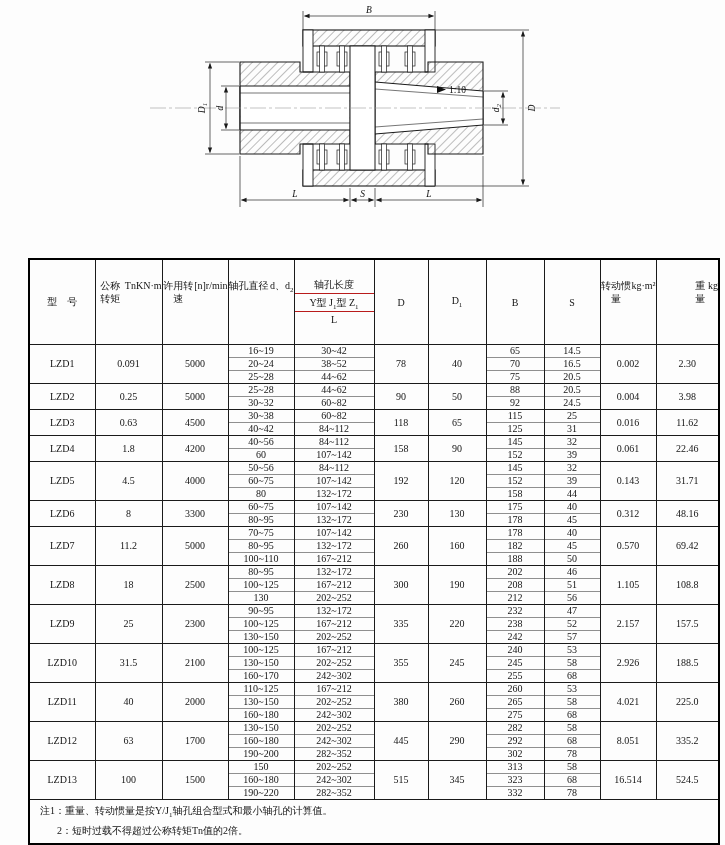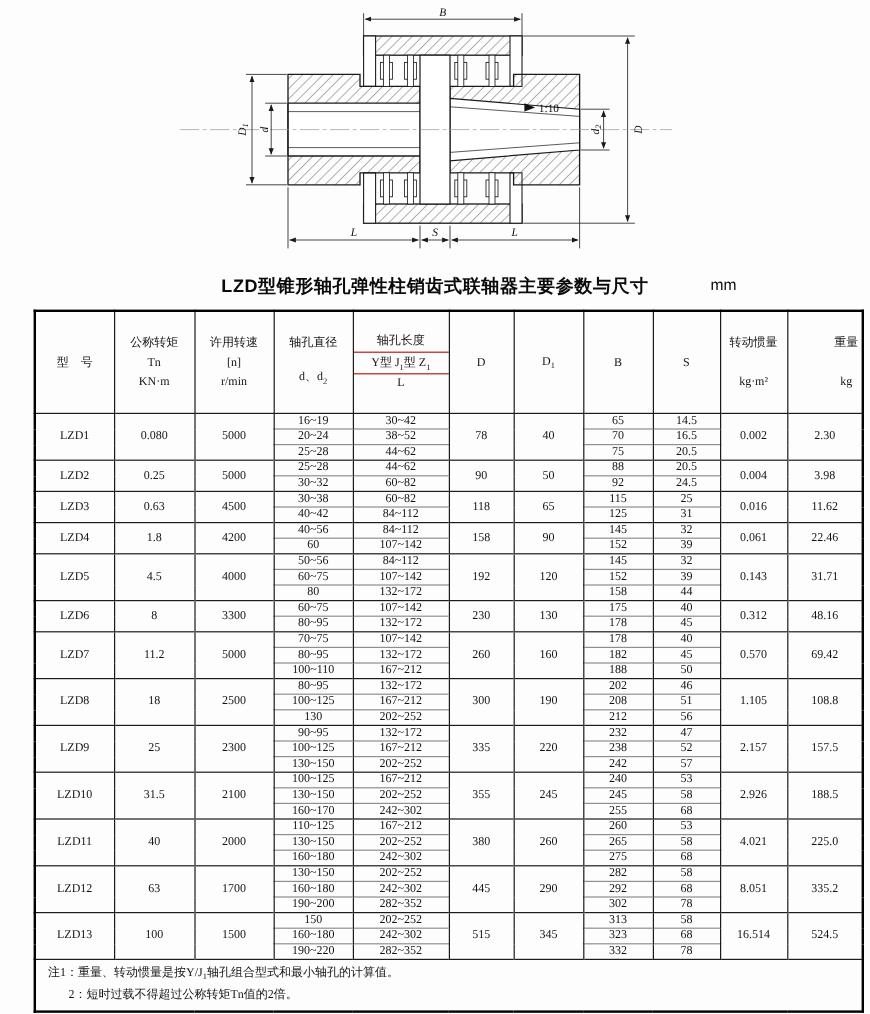--- a/index.html
+++ b/index.html
@@ -26,21 +26,21 @@
     border-collapse:collapse; table-layout:fixed;
     border:2px solid #000;
   }
   .params th, .params td {
     border:1px solid #1b1b1b; padding:0; text-align:center;
     font-size:10px; font-weight:normal; color:#141414;
   }
   .params td { border-bottom:none; height:12px; line-height:12px; }
   .params td.subline { border-top:1px solid #8f8f8f; }
   .params thead th { height:52px; vertical-align:middle; }
-  .stk { display:flex; flex-direction:column; justify-content:space-between; height:46px; padding:19px 0; }
+  .stk { display:flex; flex-direction:row; justify-content:space-between; height:46px; padding:19px 0; }
   .stk div { line-height:13px; }
   .nopad { vertical-align:top; }
   .len-top, .len-mid { height:17px; line-height:17px; border-bottom:1px solid #b91c1c; }
   .len-bot { height:16px; line-height:16px; }
   sub { font-size:7px; }
   tfoot td.notes {
     text-align:left; padding:3px 14px 5px 10px; height:auto; line-height:15px;
     border-top:1px solid #1b1b1b;
   }
   .note-line { white-space:nowrap; }
@@ -140,24 +140,20 @@
       <text text-anchor="middle" transform="rotate(-90 202 108)"><tspan x="202" y="111">D</tspan><tspan dy="2" font-size="7">1</tspan></text>
       <text x="220" y="111" text-anchor="middle" transform="rotate(-90 220 108)">d</text>
       <text x="295" y="197" text-anchor="middle">L</text>
       <text x="362.5" y="197" text-anchor="middle">S</text>
       <text x="429" y="197" text-anchor="middle">L</text>
       <polygon points="437,86 446,89.5 437,93" fill="#111111"></polygon>
       <text class="up" x="449" y="93" text-anchor="start">1:10</text>
     </g>
   </svg>
 
-  <div class="title-row">
-    <span class="title">LZD型锥形轴孔弹性柱销齿式联轴器主要参数与尺寸</span>
-    <span class="unit">mm</span>
-  </div>
 
   <table class="params">
     <colgroup>
       <col style="width:66px">
         <col style="width:67px">
         <col style="width:66px">
       <col style="width:66px">
         <col style="width:80px">
         <col style="width:54px">
       <col style="width:58px">
@@ -208,21 +204,21 @@
           <div class="stk" style="justify-content:space-between;margin-left:36px;">
             <div>重量</div>
             <div>kg</div>
           </div>
         </th>
       </tr>
     </thead>
     <tbody id="tbody">
         <tr>
           <td rowspan="3">LZD1</td>
-          <td rowspan="3">0.080</td>
+          <td rowspan="3">0.091</td>
           <td rowspan="3">5000</td>
           <td>16~19</td>
           <td>30~42</td>
           <td rowspan="3">78</td>
           <td rowspan="3">40</td>
           <td>65</td>
           <td>14.5</td>
           <td rowspan="3">0.002</td>
           <td rowspan="3">2.30</td>
         </tr>

